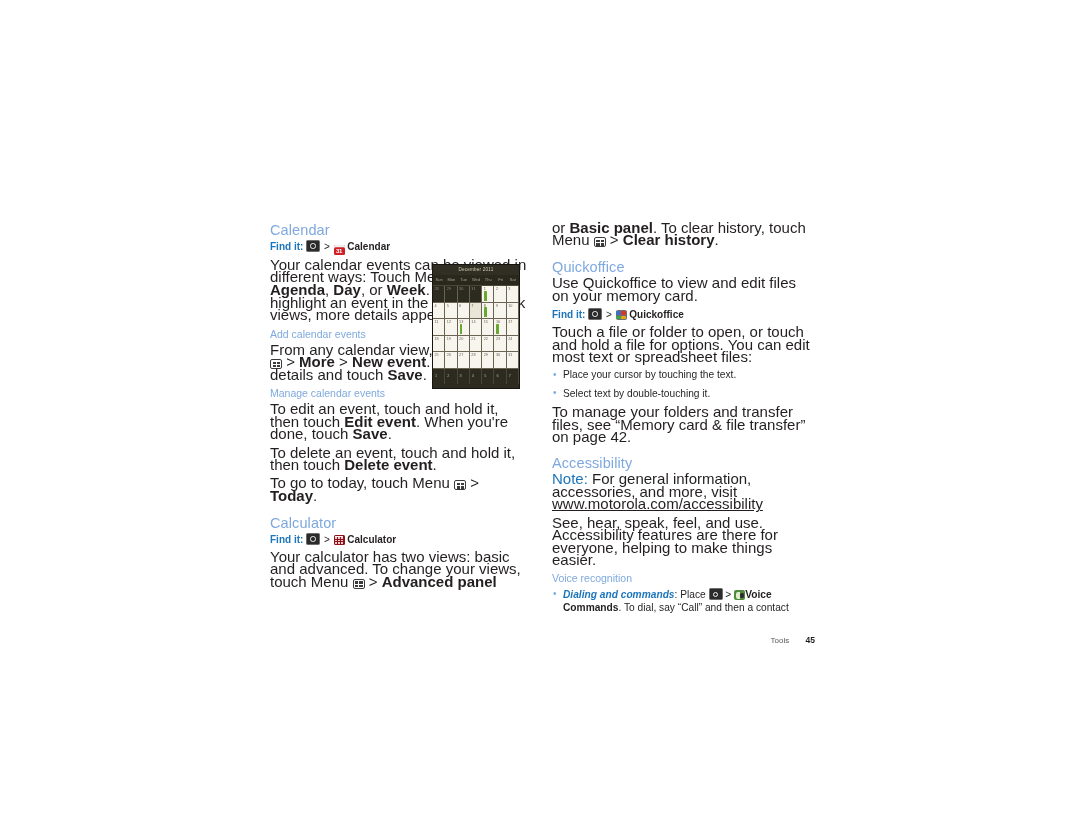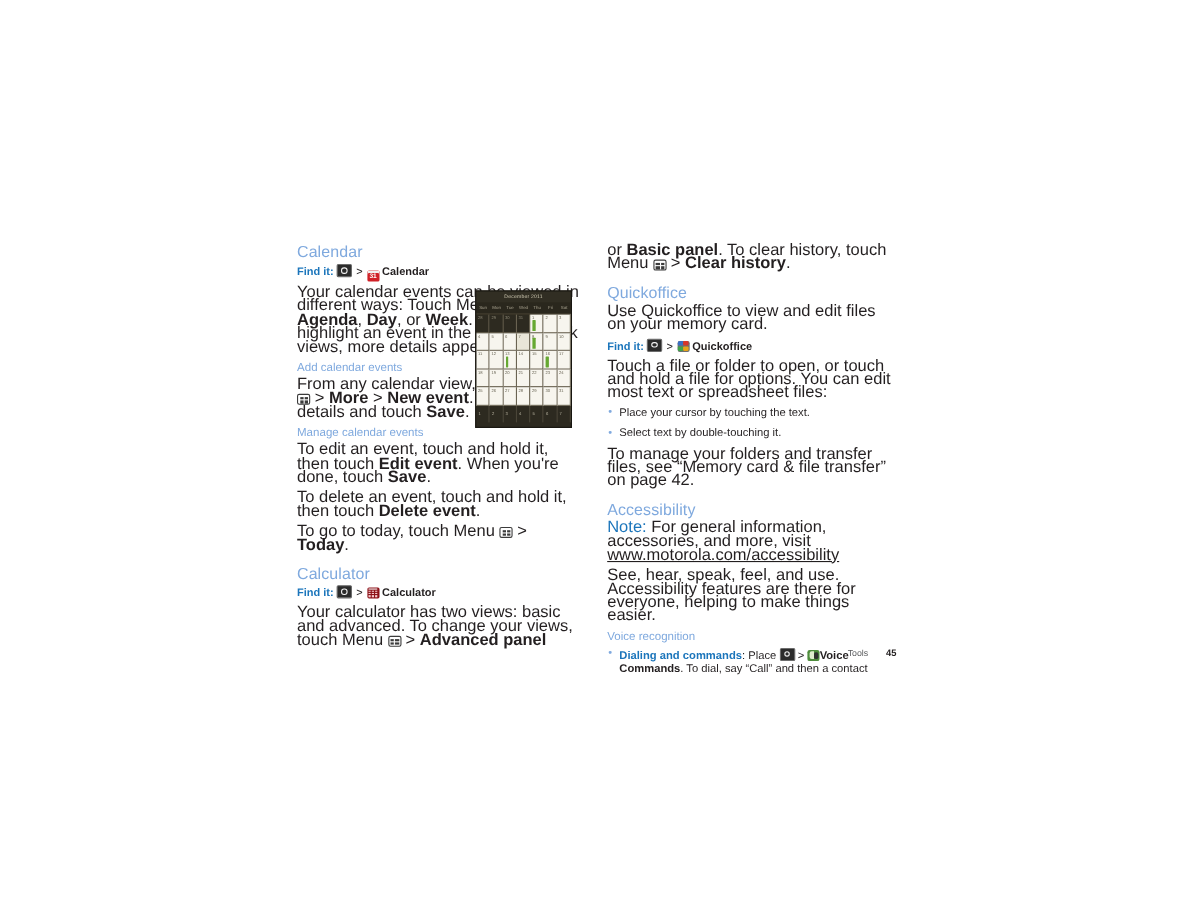--- a/index.html
+++ b/index.html
@@ -92,20 +92,21 @@
   ul.bullets li:before {
     content: "\2022";
     position: absolute;
     left: 1px;
     top: -0.5px;
     color: #7FA9DE;
     font-size: 10px;
   }
   ul.bullets li.blue-lead b.lead {
     color: #1b75bb;
+    font-style: italic;
   }
   
   .ico {
     display: inline-block;
     vertical-align: -2px;
     position: relative;
   }
   .ico-launcher {
     width: 12px; height: 10px;
     background: #2b2b2b;
@@ -312,20 +313,21 @@
     text-align: right;
     font-size: 8px;
     color: #58595b;
   }
   .footer .pg {
     font-weight: bold;
     color: #231f20;
     display: inline-block;
     margin-left: 14px;
     font-size: 8.5px;
+    margin-top: 47px;
   }
 </style>
 </head>
 <body>
 
 <div class="page">
 
   <div class="columns">
 
     <div class="col">

